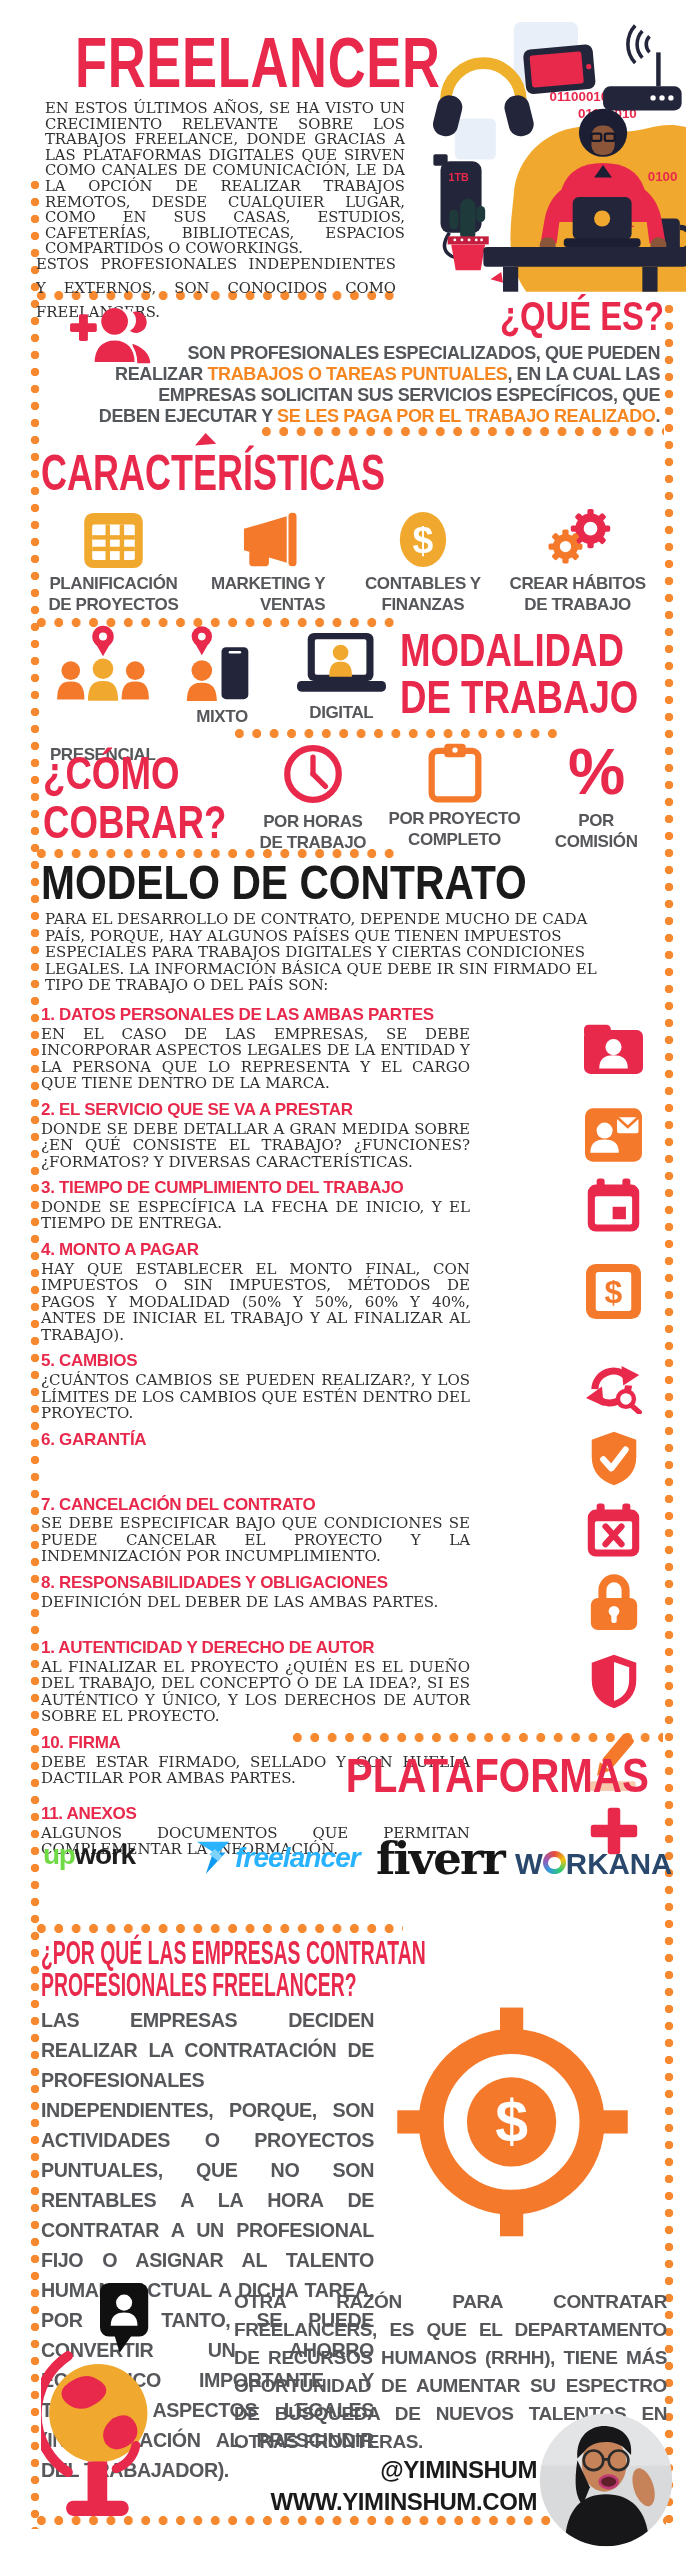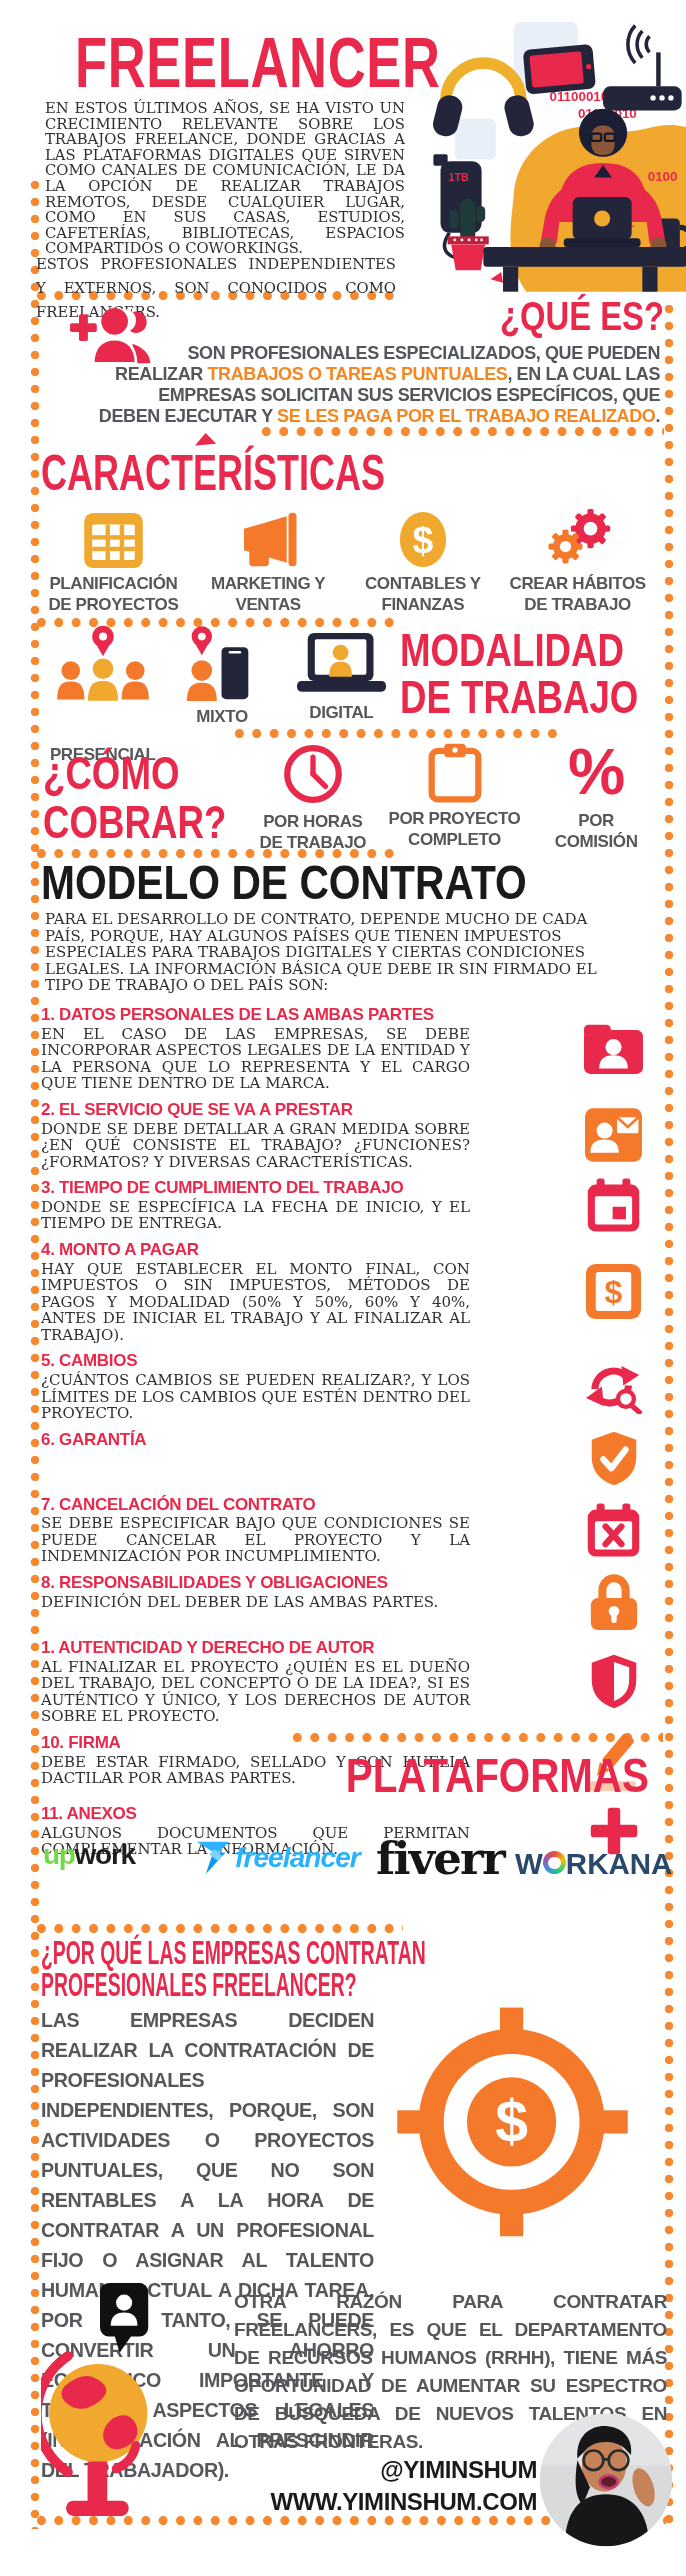--- a/index.html
+++ b/index.html
@@ -145,21 +145,21 @@
         </div>
       </div>
       <div style="flex: 1 1 0%; display: flex; flex-direction: column; align-items: center;">
         <div style="height: 64px; display: flex; align-items: flex-end; justify-content: center;">
           <svg width="66" height="57" viewBox="0 0 74 64">
             <rect x="60" y="2" width="9" height="60" rx="4" fill="#f4792b"></rect>
             <polygon points="58,6 58,58 10,44 10,20" fill="#f4792b"></polygon>
             <rect x="16" y="44" width="22" height="18" rx="4" fill="#f4792b"></rect>
           </svg>
         </div>
-        <div class="lbl" style="margin-top: 6.3px;">
+        <div class="lbl" style="margin-top: 6.3px; text-align: right;">
           <div>MARKETING Y</div>
           <div>VENTAS</div>
         </div>
       </div>
       <div style="flex: 1 1 0%; display: flex; flex-direction: column; align-items: center;">
         <div style="height: 64px; display: flex; align-items: flex-end; justify-content: center;">
           <svg width="54" height="57" viewBox="0 0 60 64">
             <ellipse cx="30" cy="32" rx="26" ry="31" fill="#f0a92e"></ellipse>
             <text x="30" y="47" text-anchor="middle" font-size="42" font-weight="bold" fill="#fff">$</text>
           </svg>

